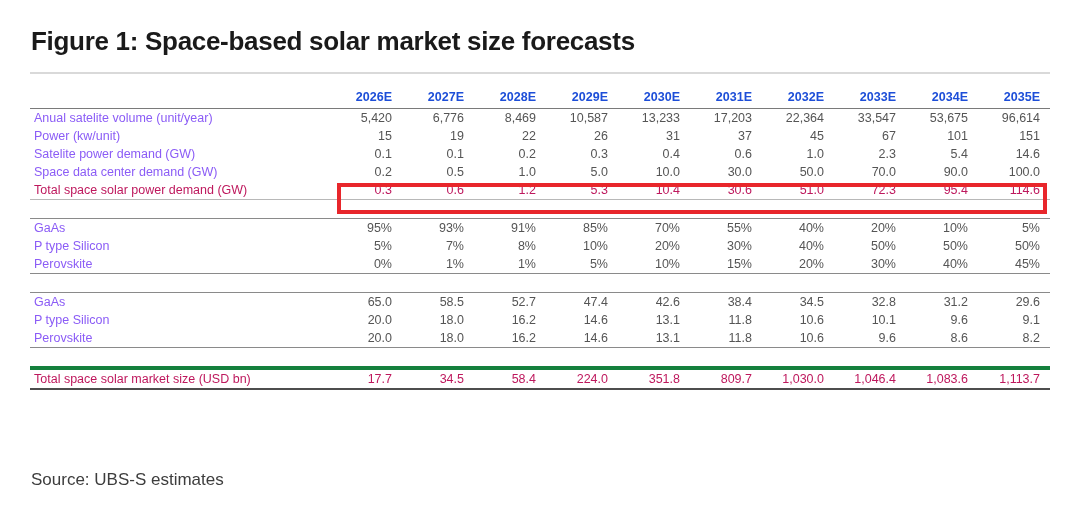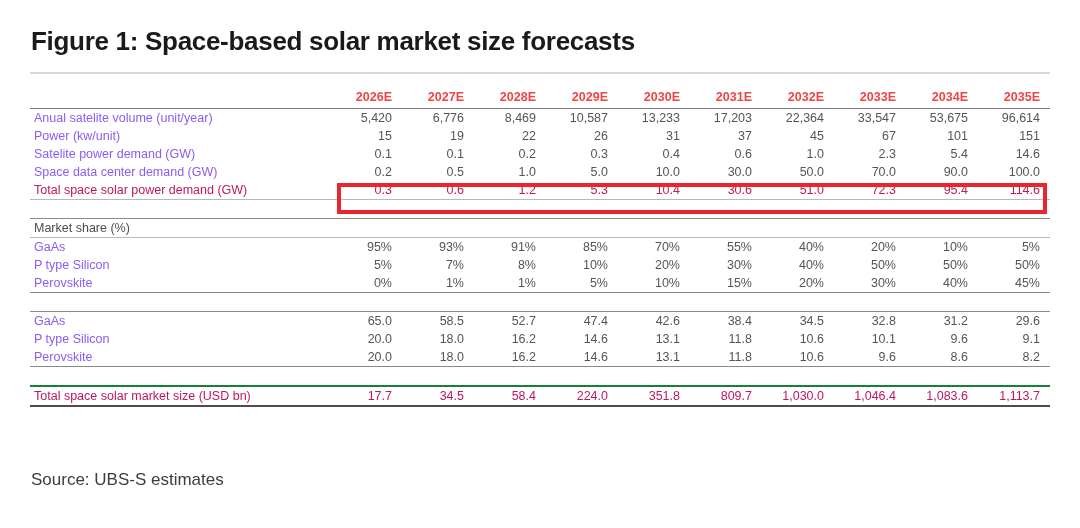--- a/index.html
+++ b/index.html
@@ -78,35 +78,35 @@
   .val {
     text-align: right;
     padding-right: 10px !important;
     color: #555555;
     font-variant-numeric: tabular-nums;
   }
 
   
   tr.hdr th {
     font-weight: bold;
-    color: #ef4444;
+    color: #1d4ed8;
     font-size: 12.5px;
     height: 22px;
     line-height: 22px;
     text-align: right;
     padding-right: 10px !important;
   }
   tr.hdr th.lbl { text-align: left; }
 
   
   .rule-under-hdr td, .rule-under-hdr th { border-bottom: 1.5px solid #7a7a7a; }
   .rule-thin td  { border-bottom: 1px solid #b8b8b8; }
   .rule-med td   { border-bottom: 1.3px solid #8a8a8a; }
   .rule-thick td { border-bottom: 2px solid #4d4d4d; }
-  .rule-top-thick td { border-top: 2px solid #15803d; }
+  .rule-top-thick td { border-top: 4px solid #15803d; }
 
   .bold-row td {
     font-weight: bold;
     color: #be185d;
   }
   .section-head td {
     color: #4d4d4d;
   }
   .spacer td { height: 9px; line-height: 9px; }
 
@@ -234,24 +234,20 @@
           <td class="val">51.0</td>
           <td class="val">72.3</td>
           <td class="val">95.4</td>
           <td class="val">114.6</td>
         </tr>
 
         <tr class="spacer rule-med">
           <td colspan="11"></td>
         </tr>
 
-        <tr class="section-head rule-thin">
-          <td class="lbl">Market share (%)</td>
-          <td colspan="10"></td>
-        </tr>
         <tr>
           <td class="lbl">GaAs</td>
           <td class="val">95%</td>
           <td class="val">93%</td>
           <td class="val">91%</td>
           <td class="val">85%</td>
           <td class="val">70%</td>
           <td class="val">55%</td>
           <td class="val">40%</td>
           <td class="val">20%</td>

